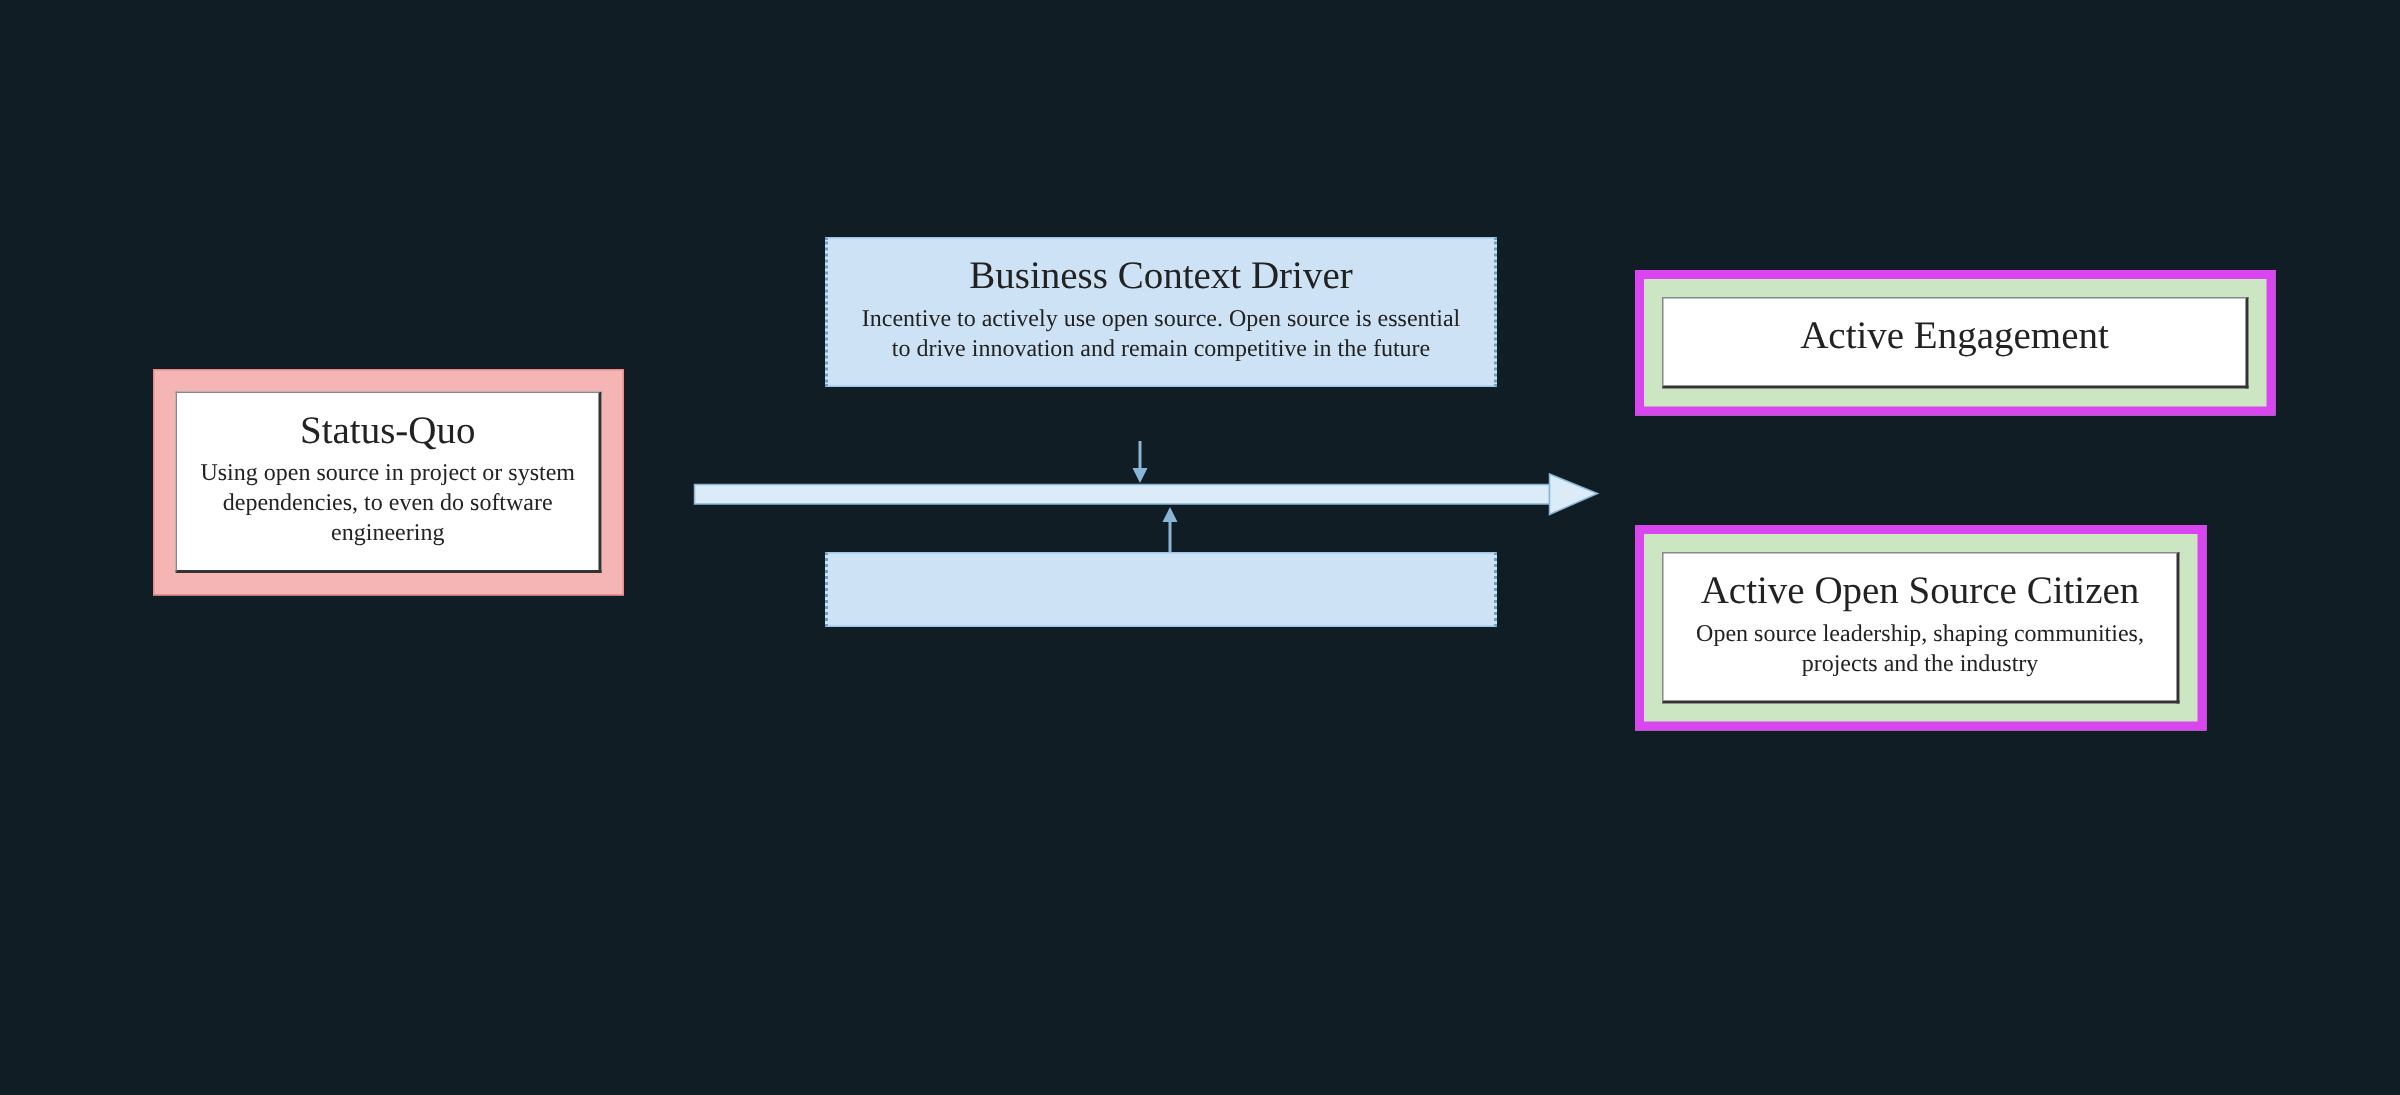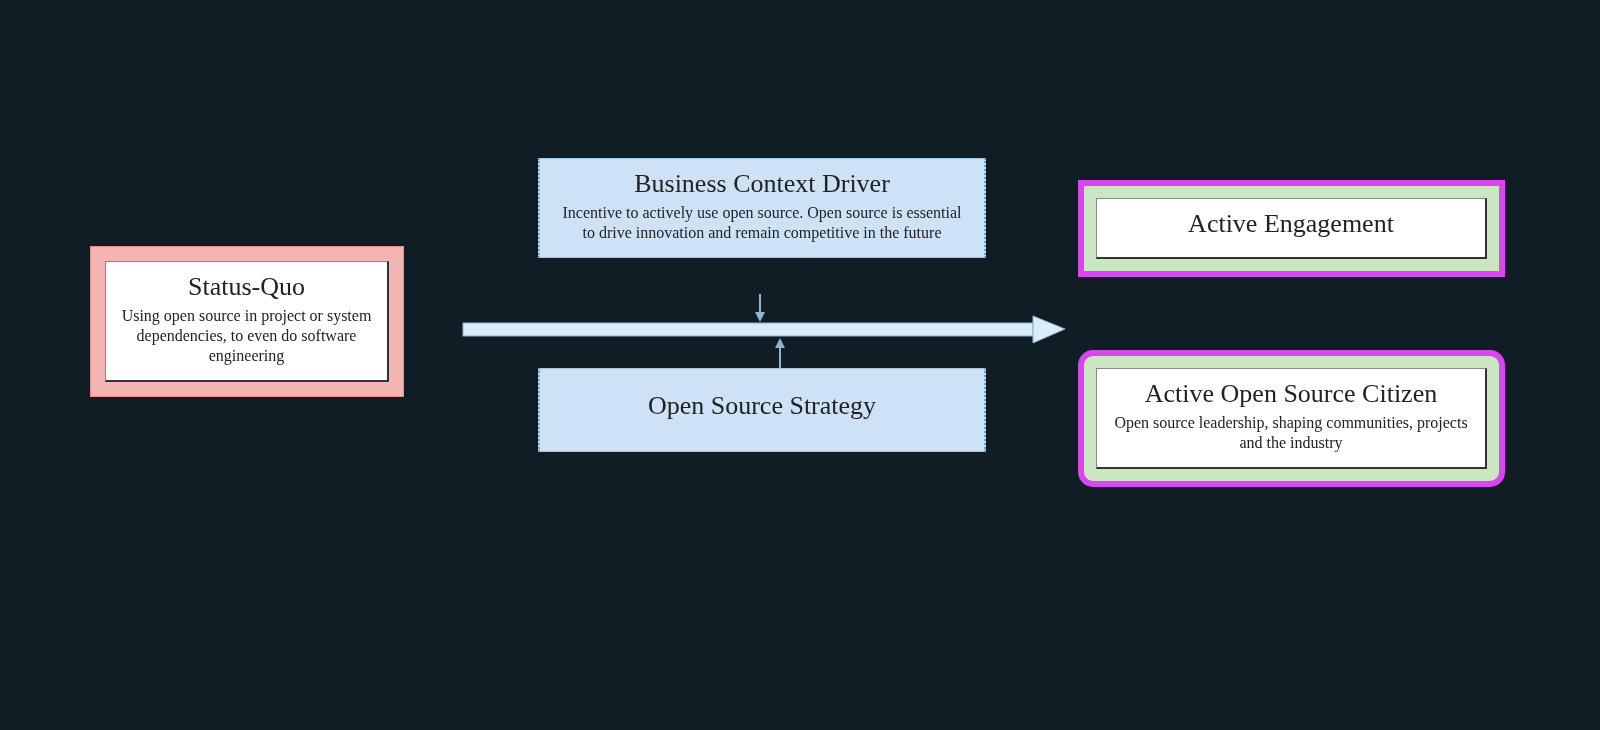--- a/index.html
+++ b/index.html
@@ -11,20 +11,21 @@
     font-family: Georgia, "Times New Roman", serif;
     overflow: hidden;
     position: relative;
   }
 
   .box {
     position: absolute;
     box-sizing: border-box;
     text-align: center;
     color: #222;
+    margin-left: 12px;
   }
 
   
   .outer-red {
     background: #f5b5b5;
     border: 1px solid #e88c8c;
     padding: 14px;
   }
   .inner-white {
     background: #ffffff;
@@ -92,27 +93,26 @@
     <div class="desc">Using open source in project or system dependencies, to even do software engineering</div>
   </div>
 </div>
 
 <div class="box blue-box" style="left:538px; top:158px; width:448px;">
   <div class="title">Business Context Driver</div>
   <div class="desc">Incentive to actively use open source. Open source is essential to drive innovation and remain competitive in the future</div>
 </div>
 
 <div class="box blue-box" style="left:538px; top:368px; width:448px; padding-top:22px; padding-bottom:26px;">
-  <div class="title">Open Source Strategy</div>
 </div>
 
 <div class="box outer-green" style="left:1078px; top:180px; width:427px;">
   <div class="inner-white">
     <div class="title">Active Engagement</div>
   </div>
 </div>
 
-<div class="box outer-green" style="left:1078px; top:350px; width:427px;border-radius:15px;">
+<div class="box outer-green" style="left:1078px; top:350px; width:381px;">
   <div class="inner-white">
     <div class="title">Active Open Source Citizen</div>
     <div class="desc">Open source leadership, shaping communities, projects and the industry</div>
   </div>
 </div>
 
 </body></html>

